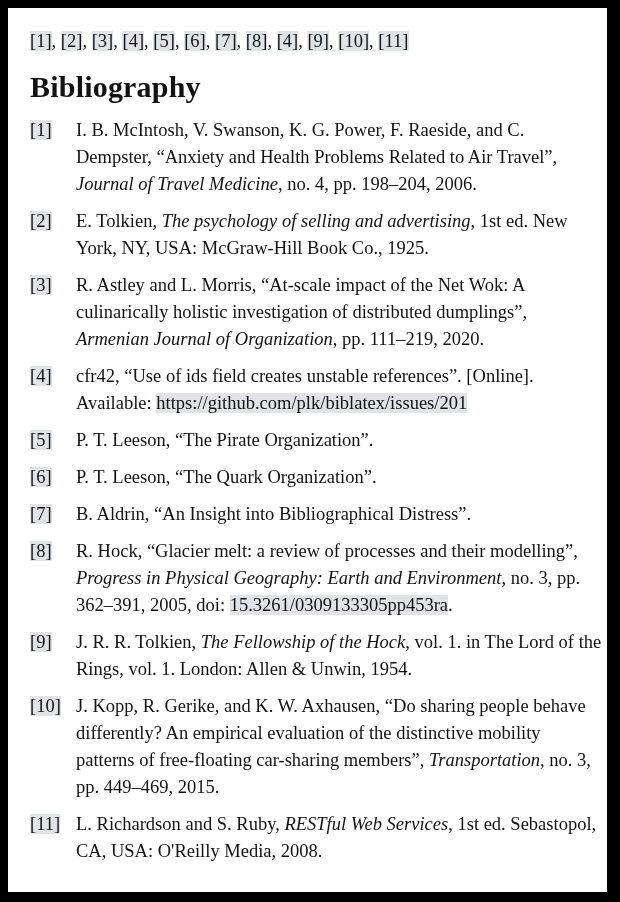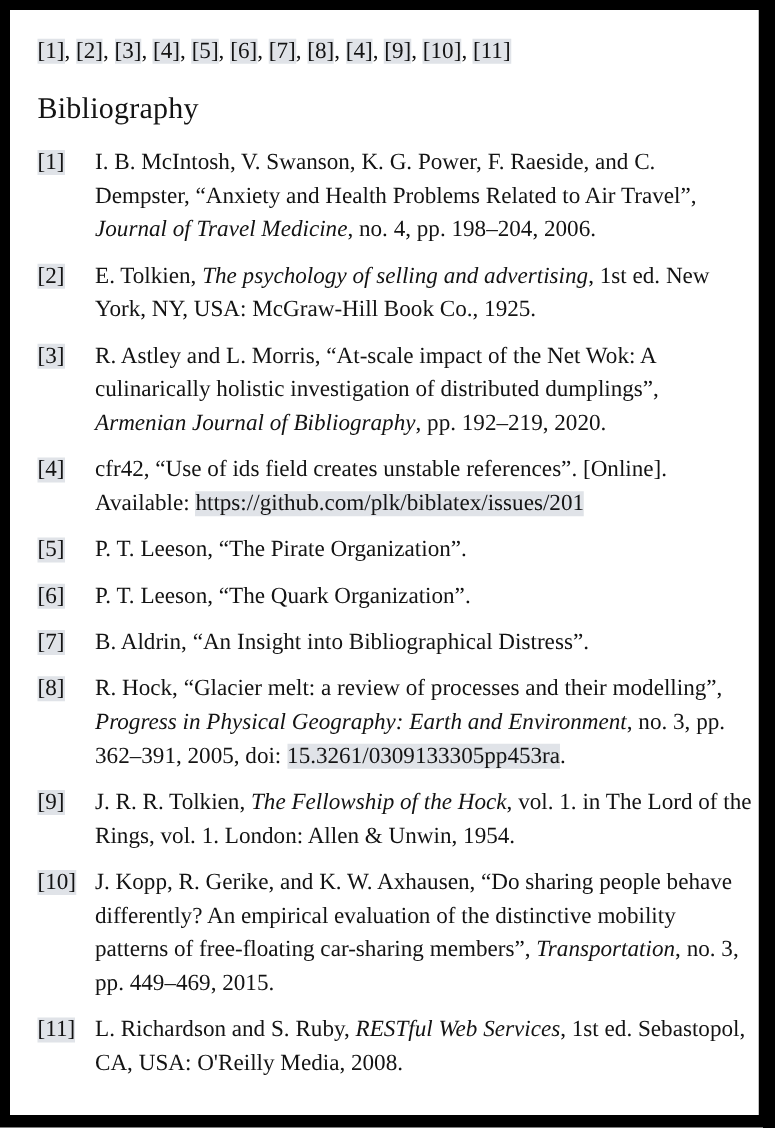--- a/index.html
+++ b/index.html
@@ -21,24 +21,24 @@
     overflow: hidden;
   }
   .cite-line {
     font-size: 18.5px;
     line-height: 27px;
     white-space: nowrap;
   }
   a { color: inherit; text-decoration: none; }
   .hl { background: #e0e3e8; }
   h1.title {
-    font-size: 24px;
+    font-size: 30px;
     line-height: 34px;
     margin: 15px 0 0 0;
-    font-weight: normal;
+    font-weight: bold;
     letter-spacing: 0.2px;
   }
   .bib-list { margin-top: 13px; }
   .entry {
     display: flex;
     font-size: 18.5px;
     line-height: 27px;
     margin-bottom: 10px;
   }
   .lbl { width: 46px; flex: none; }
@@ -55,21 +55,21 @@
       <div class="entry">
         <div class="lbl"><a class="hl" href="#">[1]</a></div>
         <div class="txt"><span>I. B. McIntosh, V. Swanson, K. G. Power, F. Raeside, and C. Dempster, “Anxiety and Health Problems Related to Air Travel”, </span><em>Journal of Travel Medicine</em><span>, no. 4, pp. 198–204, 2006.</span></div>
       </div>
       <div class="entry">
         <div class="lbl"><a class="hl" href="#">[2]</a></div>
         <div class="txt"><span>E. Tolkien, </span><em>The psychology of selling and advertising</em><span>, 1st ed. New York, NY, USA: McGraw-Hill Book Co., 1925.</span></div>
       </div>
       <div class="entry">
         <div class="lbl"><a class="hl" href="#">[3]</a></div>
-        <div class="txt"><span>R. Astley and L. Morris, “At-scale impact of the Net Wok: A culinarically holistic investigation of distributed dumplings”, </span><em>Armenian Journal of Bibliography</em><span>, pp. 192–219, 2020.</span></div>
+        <div class="txt"><span>R. Astley and L. Morris, “At-scale impact of the Net Wok: A culinarically holistic investigation of distributed dumplings”, </span><em>Armenian Journal of Organization</em><span>, pp. 111–219, 2020.</span></div>
       </div>
       <div class="entry">
         <div class="lbl"><a class="hl" href="#">[4]</a></div>
         <div class="txt"><span>cfr42, “Use of ids field creates unstable references”. [Online]. Available: </span><a class="hl" href="#">https://github.com/plk/biblatex/issues/201</a></div>
       </div>
       <div class="entry">
         <div class="lbl"><a class="hl" href="#">[5]</a></div>
         <div class="txt"><span>P. T. Leeson, “The Pirate Organization”.</span></div>
       </div>
       <div class="entry">

